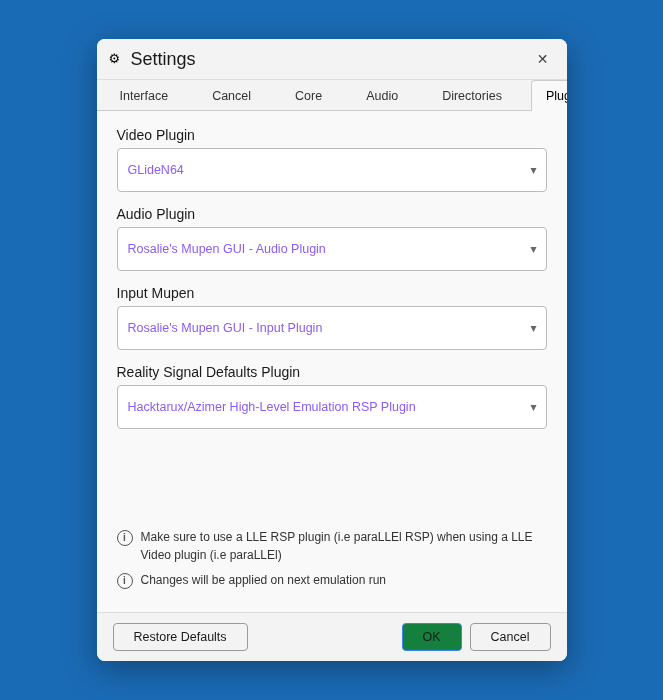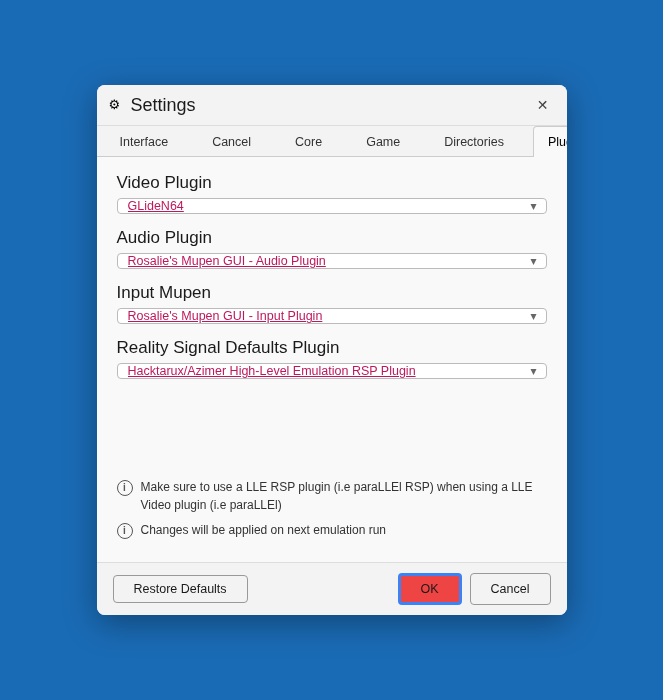--- a/index.html
+++ b/index.html
@@ -93,37 +93,36 @@
     .dialog-body {
       padding: 16px 20px;
       background: #f9f9f9;
     }
 
     
     .plugin-section {
       margin-bottom: 14px;
     }
     .plugin-label {
-      font-size: 17px;
+      font-size: 14px;
       color: #1a1a1a;
       margin-bottom: 5px;
     }
     .plugin-select {
       width: 100%;
-      padding: 0 10px;
+      padding: 14px 10px;
       border: 1px solid #bbb;
       border-radius: 4px;
       background: white;
       font-size: 12.5px;
-      color: #be185d;
+      color: #8b5cf6;
       appearance: none;
       -webkit-appearance: none;
       cursor: pointer;
       position: relative;
-      text-decoration: underline;
     }
     .select-wrapper {
       position: relative;
     }
     .select-wrapper::after {
       content: '▾';
       position: absolute;
       right: 10px;
       top: 50%;
       transform: translateY(-50%);
@@ -176,42 +175,42 @@
     .btn {
       padding: 6px 20px;
       font-size: 12.5px;
       border-radius: 4px;
       cursor: pointer;
       border: 1px solid #999;
       background: #f3f3f3;
       color: #1a1a1a;
     }
     .btn-primary {
-      background: #ef4444;
-      border: 3px solid #3b82f6;
+      background: #15803d;
+      border: 1px solid #3b82f6;
     }
   </style>
 </head>
 <body>
 
 <div class="dialog">
 
   <div class="title-bar">
     <div class="title-bar-left">
       <span class="title-bar-icon">⚙</span>
       <span class="title-bar-text">Settings</span>
     </div>
     <button class="title-bar-close">✕</button>
   </div>
 
   <div class="tabs">
     <div class="tab">Interface</div>
     <div class="tab">Cancel</div>
     <div class="tab">Core</div>
-    <div class="tab">Game</div>
+    <div class="tab">Audio</div>
     <div class="tab">Directories</div>
     <div class="tab active">Plugins</div>
     <div class="tab">64DD</div>
   </div>
 
   <div class="dialog-body">
 
     <div class="plugin-section">
       <div class="plugin-label">Video Plugin</div>
       <div class="select-wrapper">

